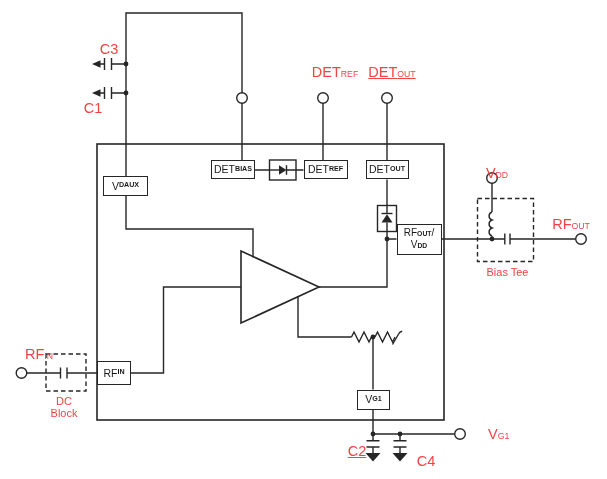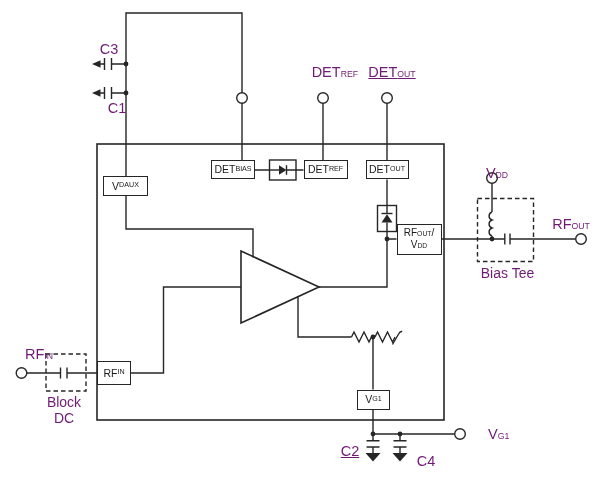--- a/index.html
+++ b/index.html
@@ -1,30 +1,30 @@
 <!DOCTYPE html>
 <html><head>
 <meta charset="utf-8">
 <style>
   html,body { margin:0; padding:0; background:#ffffff; }
   .stage {
     position:relative; width:607px; height:479px; background:#ffffff;
     font-family:"Liberation Sans", sans-serif; color:#1a1a1a; overflow:hidden;
   }
   svg.wires { position:absolute; left:0; top:0; }
-  .lbl { position:absolute; font-size:14.5px; line-height:1.12; color:#701a75; white-space:nowrap; }
+  .lbl { position:absolute; font-size:14.5px; line-height:1.12; color:#ef4444; white-space:nowrap; }
   .lbl .sub { font-size:0.6em; }
   .lbl.center { text-align:center; }
-  .lbl.big { font-size:14px; }
+  .lbl.big { font-size:11px; }
   .blk {
     position:absolute; box-sizing:border-box; border:1.5px solid #262626; background:#ffffff;
     display:flex; align-items:center; justify-content:center;
     font-size:10.5px; line-height:1; white-space:nowrap; color:#1a1a1a;
   }
-  .blk .sub { font-size:0.68em; }
+  .blk .sub { font-size:0.68em;font-weight:bold; }
   .blk.two-line { flex-direction:column; font-size:10px; }
   .blk.two-line .row { line-height:11.5px; }
 </style>
 </head>
 <body>
 
 <div class="stage">
 
   <svg class="wires" width="607" height="479" viewBox="0 0 607 479" fill="none" stroke="#262626" stroke-width="1.4">
 
@@ -123,40 +123,40 @@
       <path d="M492,212 a4.2,4.2 0 0 0 0,8 a4.2,4.2 0 0 0 0,8 a4.2,4.2 0 0 0 0,8 M492,236 V239"></path>
       <circle cx="492" cy="239" r="2.4" fill="#262626" stroke="none"></circle>
       <path d="M504.8,233.5 V244.5 M510,233.5 V244.5"></path>
       <path d="M510,239 H575.7"></path>
       <circle cx="581" cy="239" r="5.3" fill="#ffffff"></circle>
       <rect x="477.5" y="198.5" width="56" height="63" stroke-dasharray="4.5,3"></rect>
     </g>
   </svg>
 
   <div class="lbl center" style="left:96px; top:41px; width:26px;">C3</div>
-  <div class="lbl center" style="left:104px; top:100px; width:26px;">C1</div>
+  <div class="lbl center" style="left:80px; top:100px; width:26px;">C1</div>
 
-  <div class="lbl center" style="left:288px; top:64px; width:70px;text-align:right;"><span>DET</span><span class="sub">REF</span></div>
+  <div class="lbl center" style="left:300px; top:64px; width:70px;"><span>DET</span><span class="sub">REF</span></div>
 
   <div class="lbl center" style="left:357px; top:64px; width:70px;text-decoration:underline;"><span>DET</span><span class="sub">OUT</span></div>
 
   <div class="lbl center" style="left:472px; top:165px; width:50px;"><span>V</span><span class="sub">DD</span></div>
 
   <div class="lbl center" style="left:541px; top:216px; width:60px;"><span>RF</span><span class="sub">OUT</span></div>
 
   <div class="lbl big center" style="left:465px; top:266px; width:85px;">Bias Tee</div>
 
   <div class="lbl center" style="left:18px; top:346px; width:42px;"><span>RF</span><span class="sub">IN</span></div>
 
   <div class="lbl big center" style="left:22px; top:395px; width:84px;">
+    <div>DC</div>
     <div>Block</div>
-    <div>DC</div>
   </div>
 
-  <div class="lbl center" style="left:335px; top:443px; width:30px;text-decoration:underline;">C2</div>
+  <div class="lbl center" style="left:342px; top:443px; width:30px;text-decoration:underline;">C2</div>
   <div class="lbl center" style="left:411px; top:453px; width:30px;">C4</div>
 
   <div class="lbl" style="left:488px; top:426px;"><span>V</span><span class="sub">G1</span></div>
 
   <div class="blk" style="left:103px; top:176px; width:45px; height:20px;">
       <span>V</span>
       <span class="sub">DAUX</span>
     </div>
 
   <div class="blk" style="left:211px; top:160px; width:44px; height:19px;">

